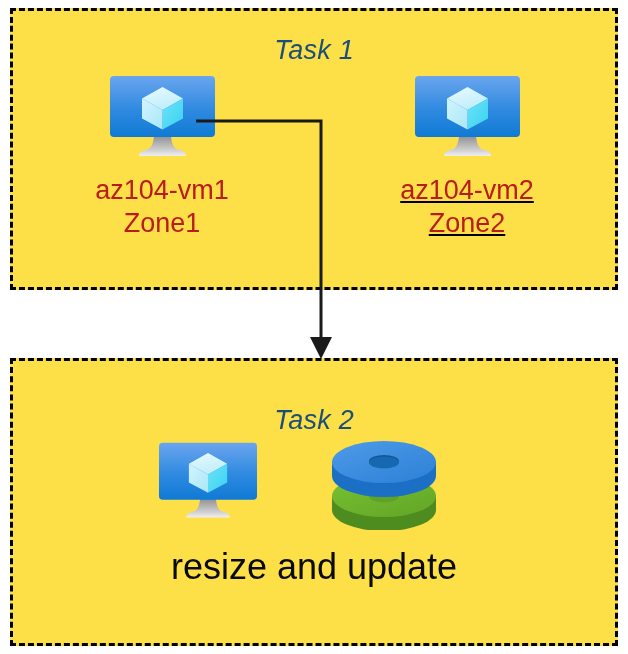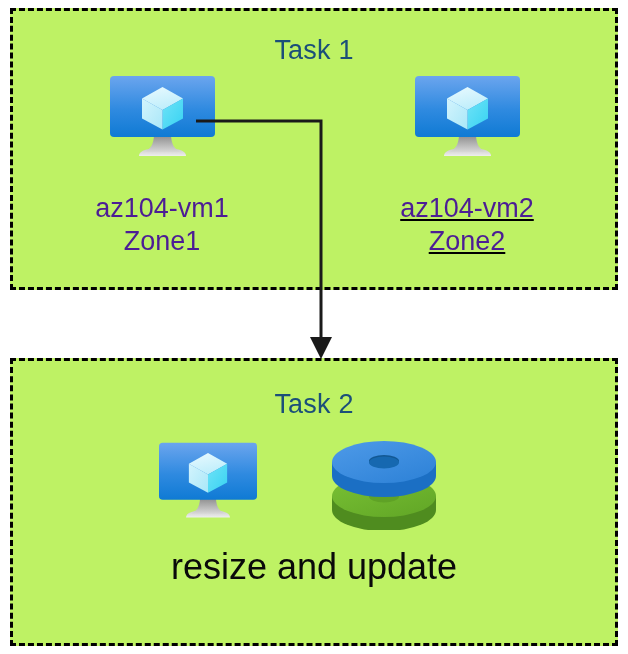--- a/index.html
+++ b/index.html
@@ -16,23 +16,24 @@
     position: relative;
     width: 628px;
     height: 654px;
     background: #ffffff;
     overflow: hidden;
   }
 
   
   .task-box {
     position: absolute;
-    background: #bef264;
+    background: #fde047;
     box-sizing: border-box;
     border: 3px dashed #000000;
+    font-style: italic;
   }
   #task-box-1 {
     left: 10px;
     top: 8px;
     width: 608px;
     height: 282px;
   }
   #task-box-2 {
     left: 10px;
     top: 358px;
@@ -46,35 +47,35 @@
     right: 0;
     text-align: center;
     color: #1b4f79;
     font-size: 27px;
     line-height: 31px;
     letter-spacing: 0.2px;
     font-family: "Liberation Sans", sans-serif;
     white-space: pre;
   }
   #task-1-title { top: 24px; }
-  #task-2-title { top: 28px; }
+  #task-2-title { top: 44px; }
 
   
   .node {
     position: absolute;
     text-align: center;
   }
   #node-vm1 { left: 62px;  top: 76px;  width: 200px; }
   #node-vm2 { left: 367px; top: 76px;  width: 200px; text-decoration: underline; }
   #node-task2-vm { left: 130px; top: 442px; width: 155px; }
   #node-task2-disks { left: 320px; top: 440px; width: 128px; }
 
   .node-label {
-    margin-top: 32px;
-    color: #4c1d95;
+    margin-top: 14px;
+    color: #b91c1c;
     font-size: 27px;
     line-height: 33px;
     font-family: "Liberation Sans", sans-serif;
     white-space: pre;
   }
 
   
   .icon-vm {
     display: block;
     margin: 0 auto;

